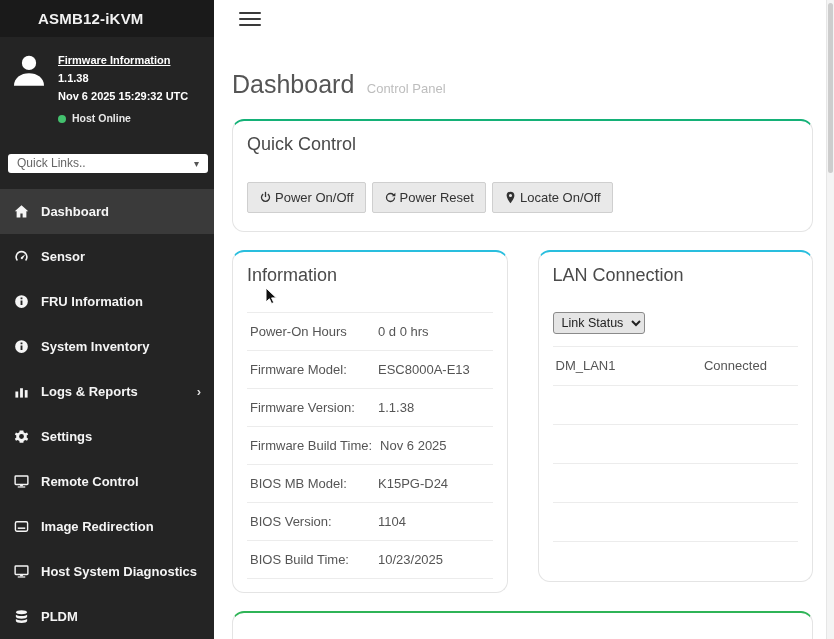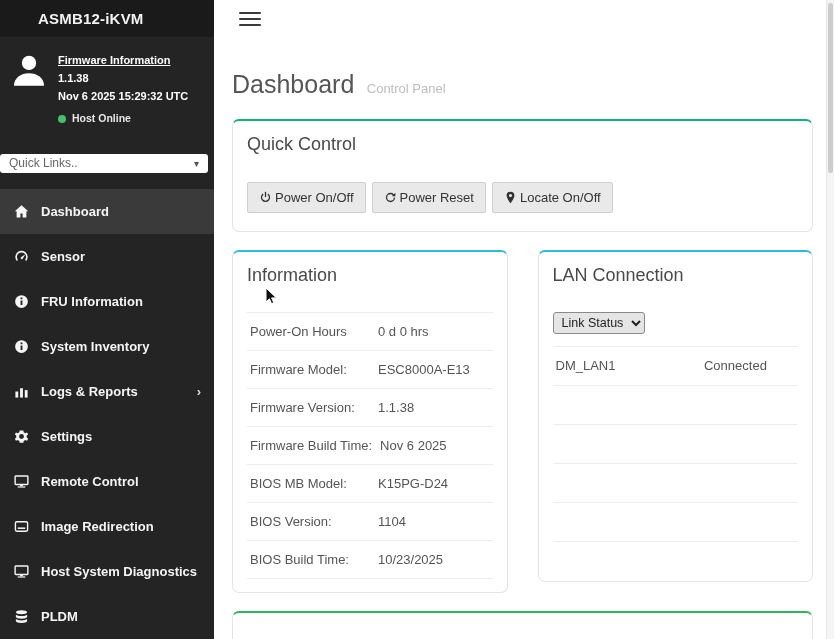--- a/index.html
+++ b/index.html
@@ -16,21 +16,21 @@
   .side-title { background:#1a1a1a; font-size:15px; font-weight:bold;
     padding:10px 0 10px 38px; letter-spacing:.2px; }
   .user-panel { display:flex; padding:14px 10px 8px 10px; gap:10px; }
   .avatar svg { width:38px; height:38px; fill:#fff; }
   .user-info { font-size:11px; line-height:1.65; font-weight:bold; color:#fff; }
   .fw-link { color:#fff; text-decoration:underline; cursor:pointer; display:inline-block; }
   .host-status { display:flex; align-items:center; gap:6px; font-size:10.5px;
     color:#e8e8e8; margin-top:5px; }
   .dot { width:8px; height:8px; border-radius:50%; background:#43c16e; }
 
-  .quick-links { margin:18px 6px 0 0; background:#fff; border-radius:3px; height:27px;
+  .quick-links { margin:18px 6px 0 8px; background:#fff; border-radius:3px; height:27px;
     display:flex; align-items:center; justify-content:space-between; padding:0 9px;
     color:#666; font-size:12px; cursor:pointer; }
   .caret { color:#555; font-size:10px; }
 
   .menu { margin-top:16px; display:flex; flex-direction:column; }
   .menu-item { display:flex; align-items:center; gap:11px; height:45px; padding:0 13px;
     font-size:13px; font-weight:bold; color:#f5f5f5; cursor:pointer; flex:0 0 45px; }
   .menu-item.active { background:#3a3a3a; }
   .mi-icon { width:17px; display:flex; justify-content:center; align-items:center; }
   .mi-icon svg { width:15px; height:15px; fill:currentColor; }
@@ -41,21 +41,21 @@
   .topbar { height:38px; display:flex; align-items:center; padding-left:25px; }
   .hamburger { width:22px; display:flex; flex-direction:column; gap:3.5px; cursor:pointer; }
   .hamburger span { height:2.6px; background:#3a3a3a; border-radius:1px; }
 
   .content { padding:8px 21px 0 18px; }
   .page-head { margin:24px 0 20px 0; }
   .page-title { font-size:25px; color:#555; }
   .page-sub { font-size:13px; color:#bdbdbd; margin-left:8px; }
 
   .card { background:#fff; border:1px solid #e4e4e4; border-top:2px solid #14b177;
-    border-radius:7px; padding:13px 14px; }
+    border-radius:12px; padding:13px 14px; }
   .card-title { font-size:18px; color:#4a4a4a; }
 
   .qc-card { margin-top:16px; }
   .btn-row { margin-top:27px; display:flex; gap:6px; padding-bottom:5px; }
   .qc-btn { display:inline-flex; gap:3px; background:#e9e9e9;
     border:1px solid #cfcfcf; color:#333; font-size:13px; padding:7px 11px;
     cursor:pointer; font-family:inherit; border-radius:2px; }
   .qc-ic { display:flex; align-items:center; }
   .qc-ic svg { width:13px; height:13px; fill:currentColor; }
 

